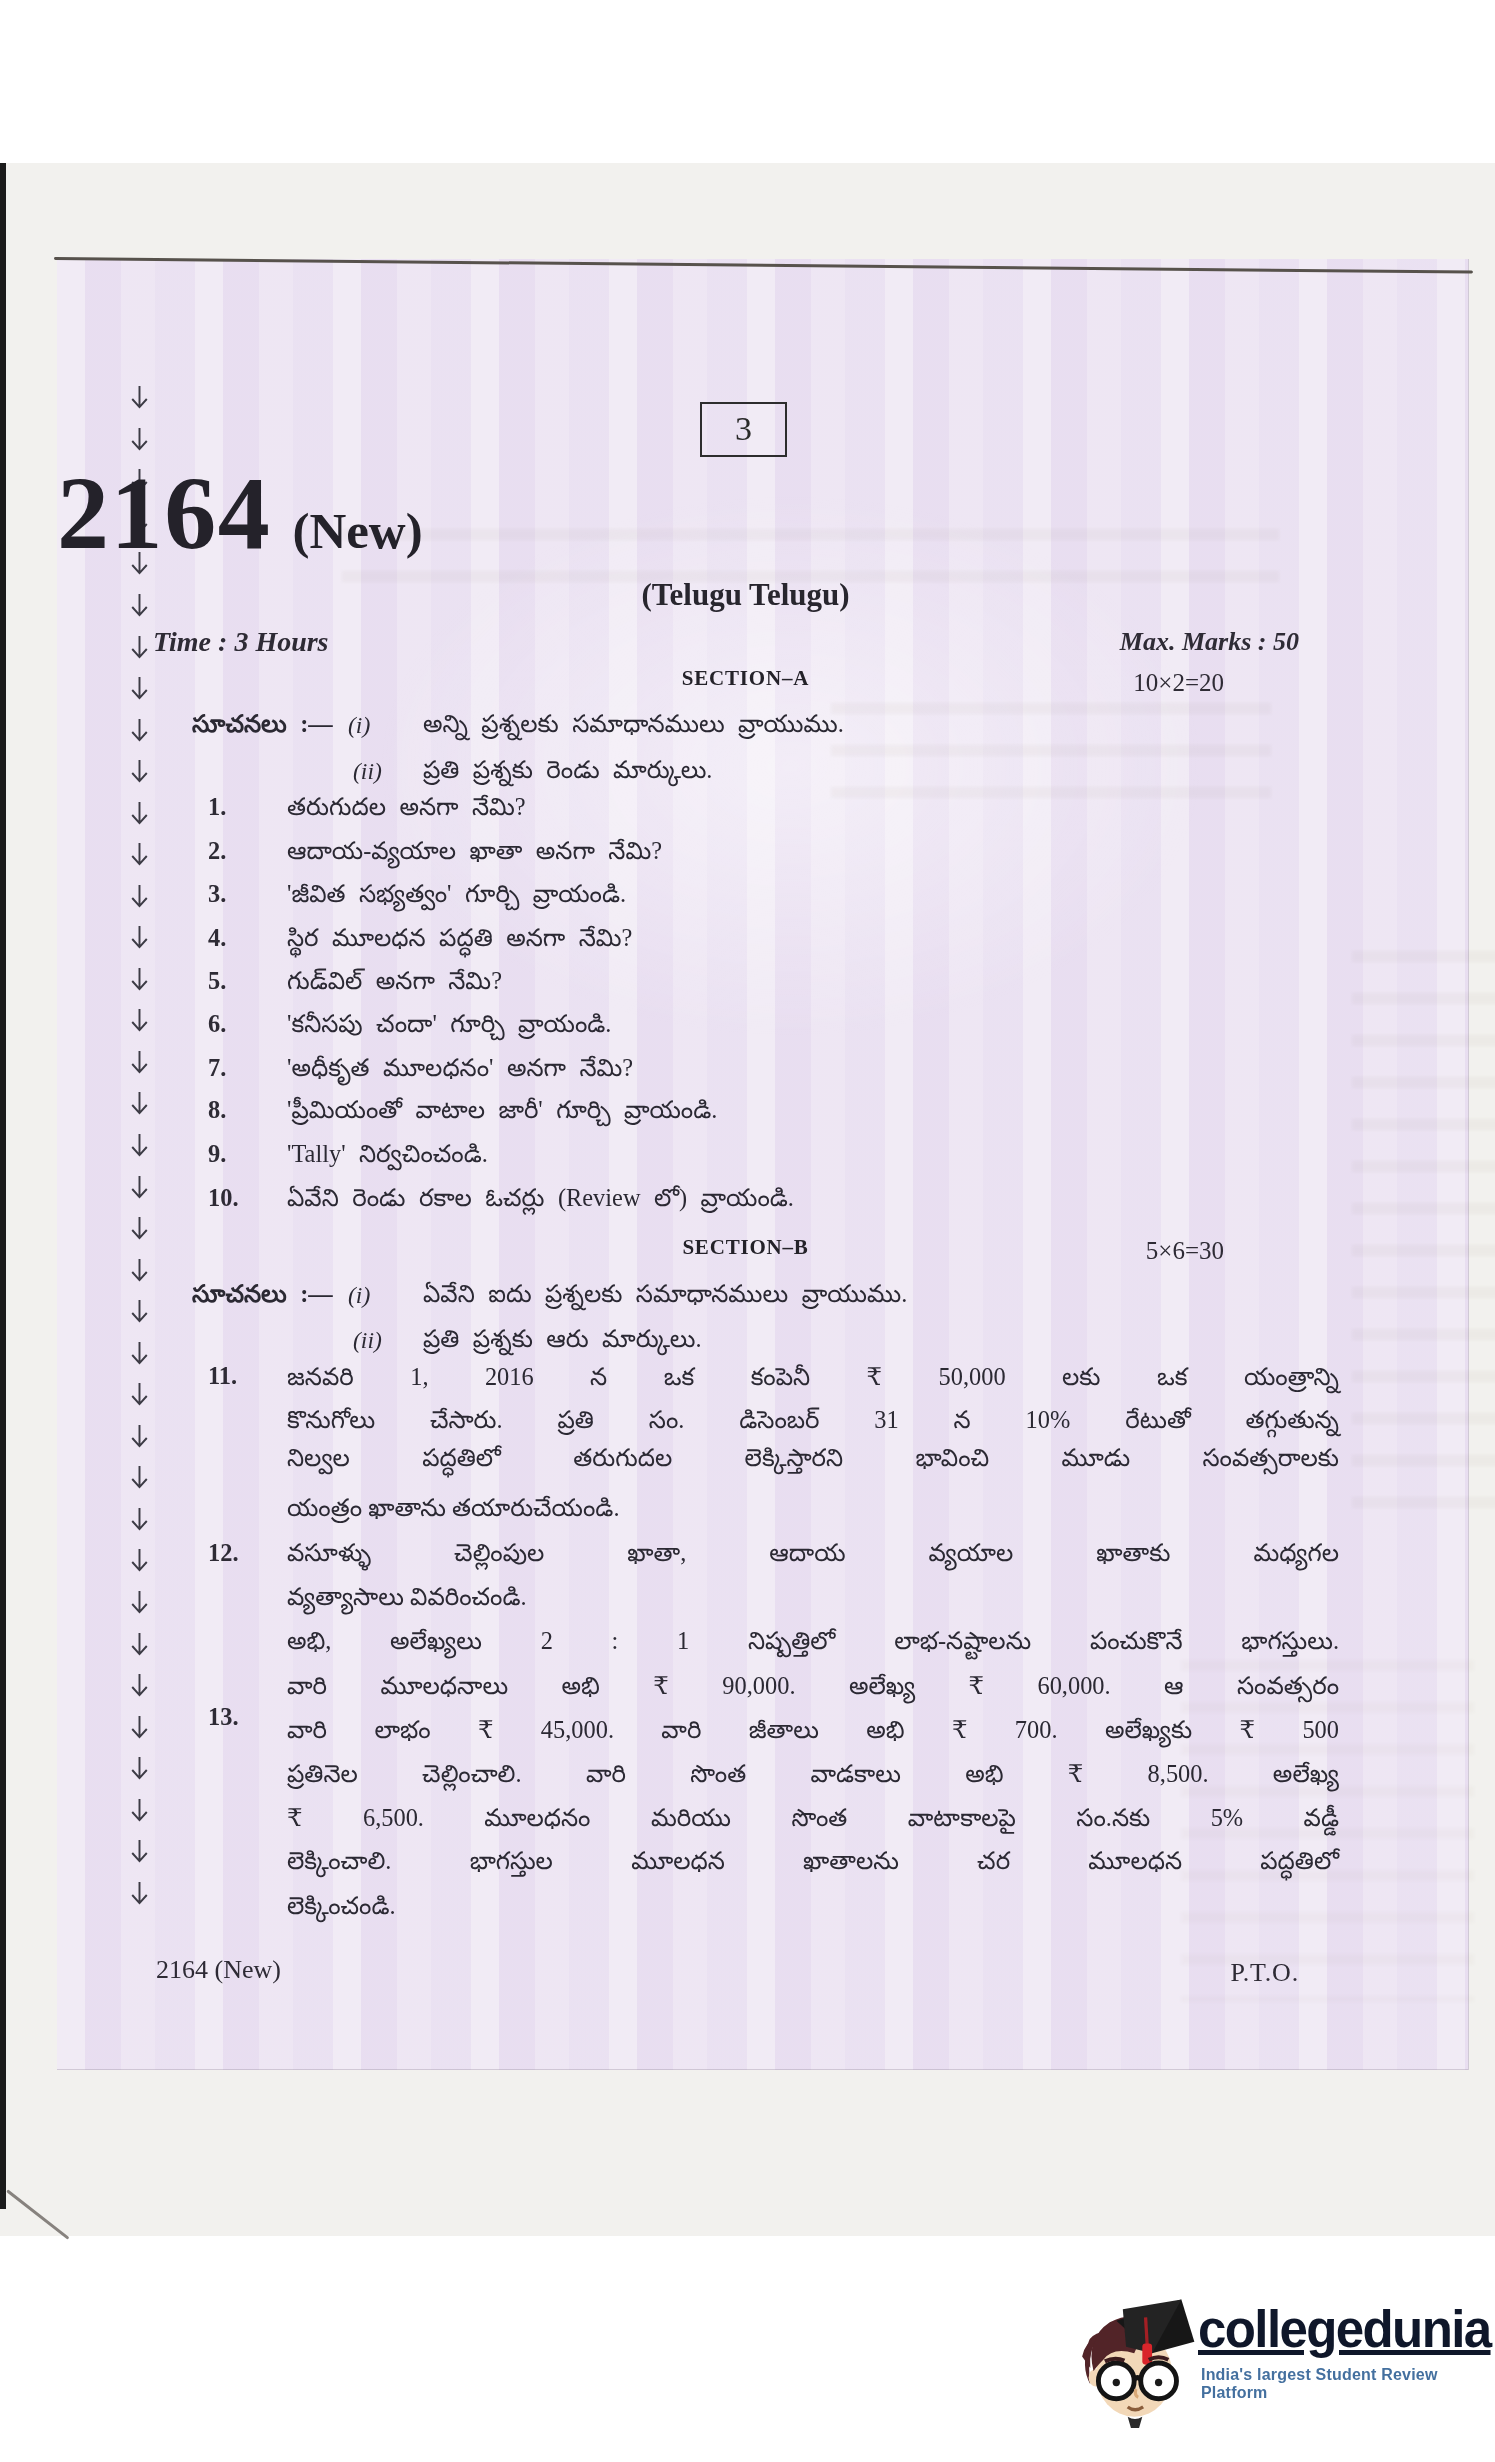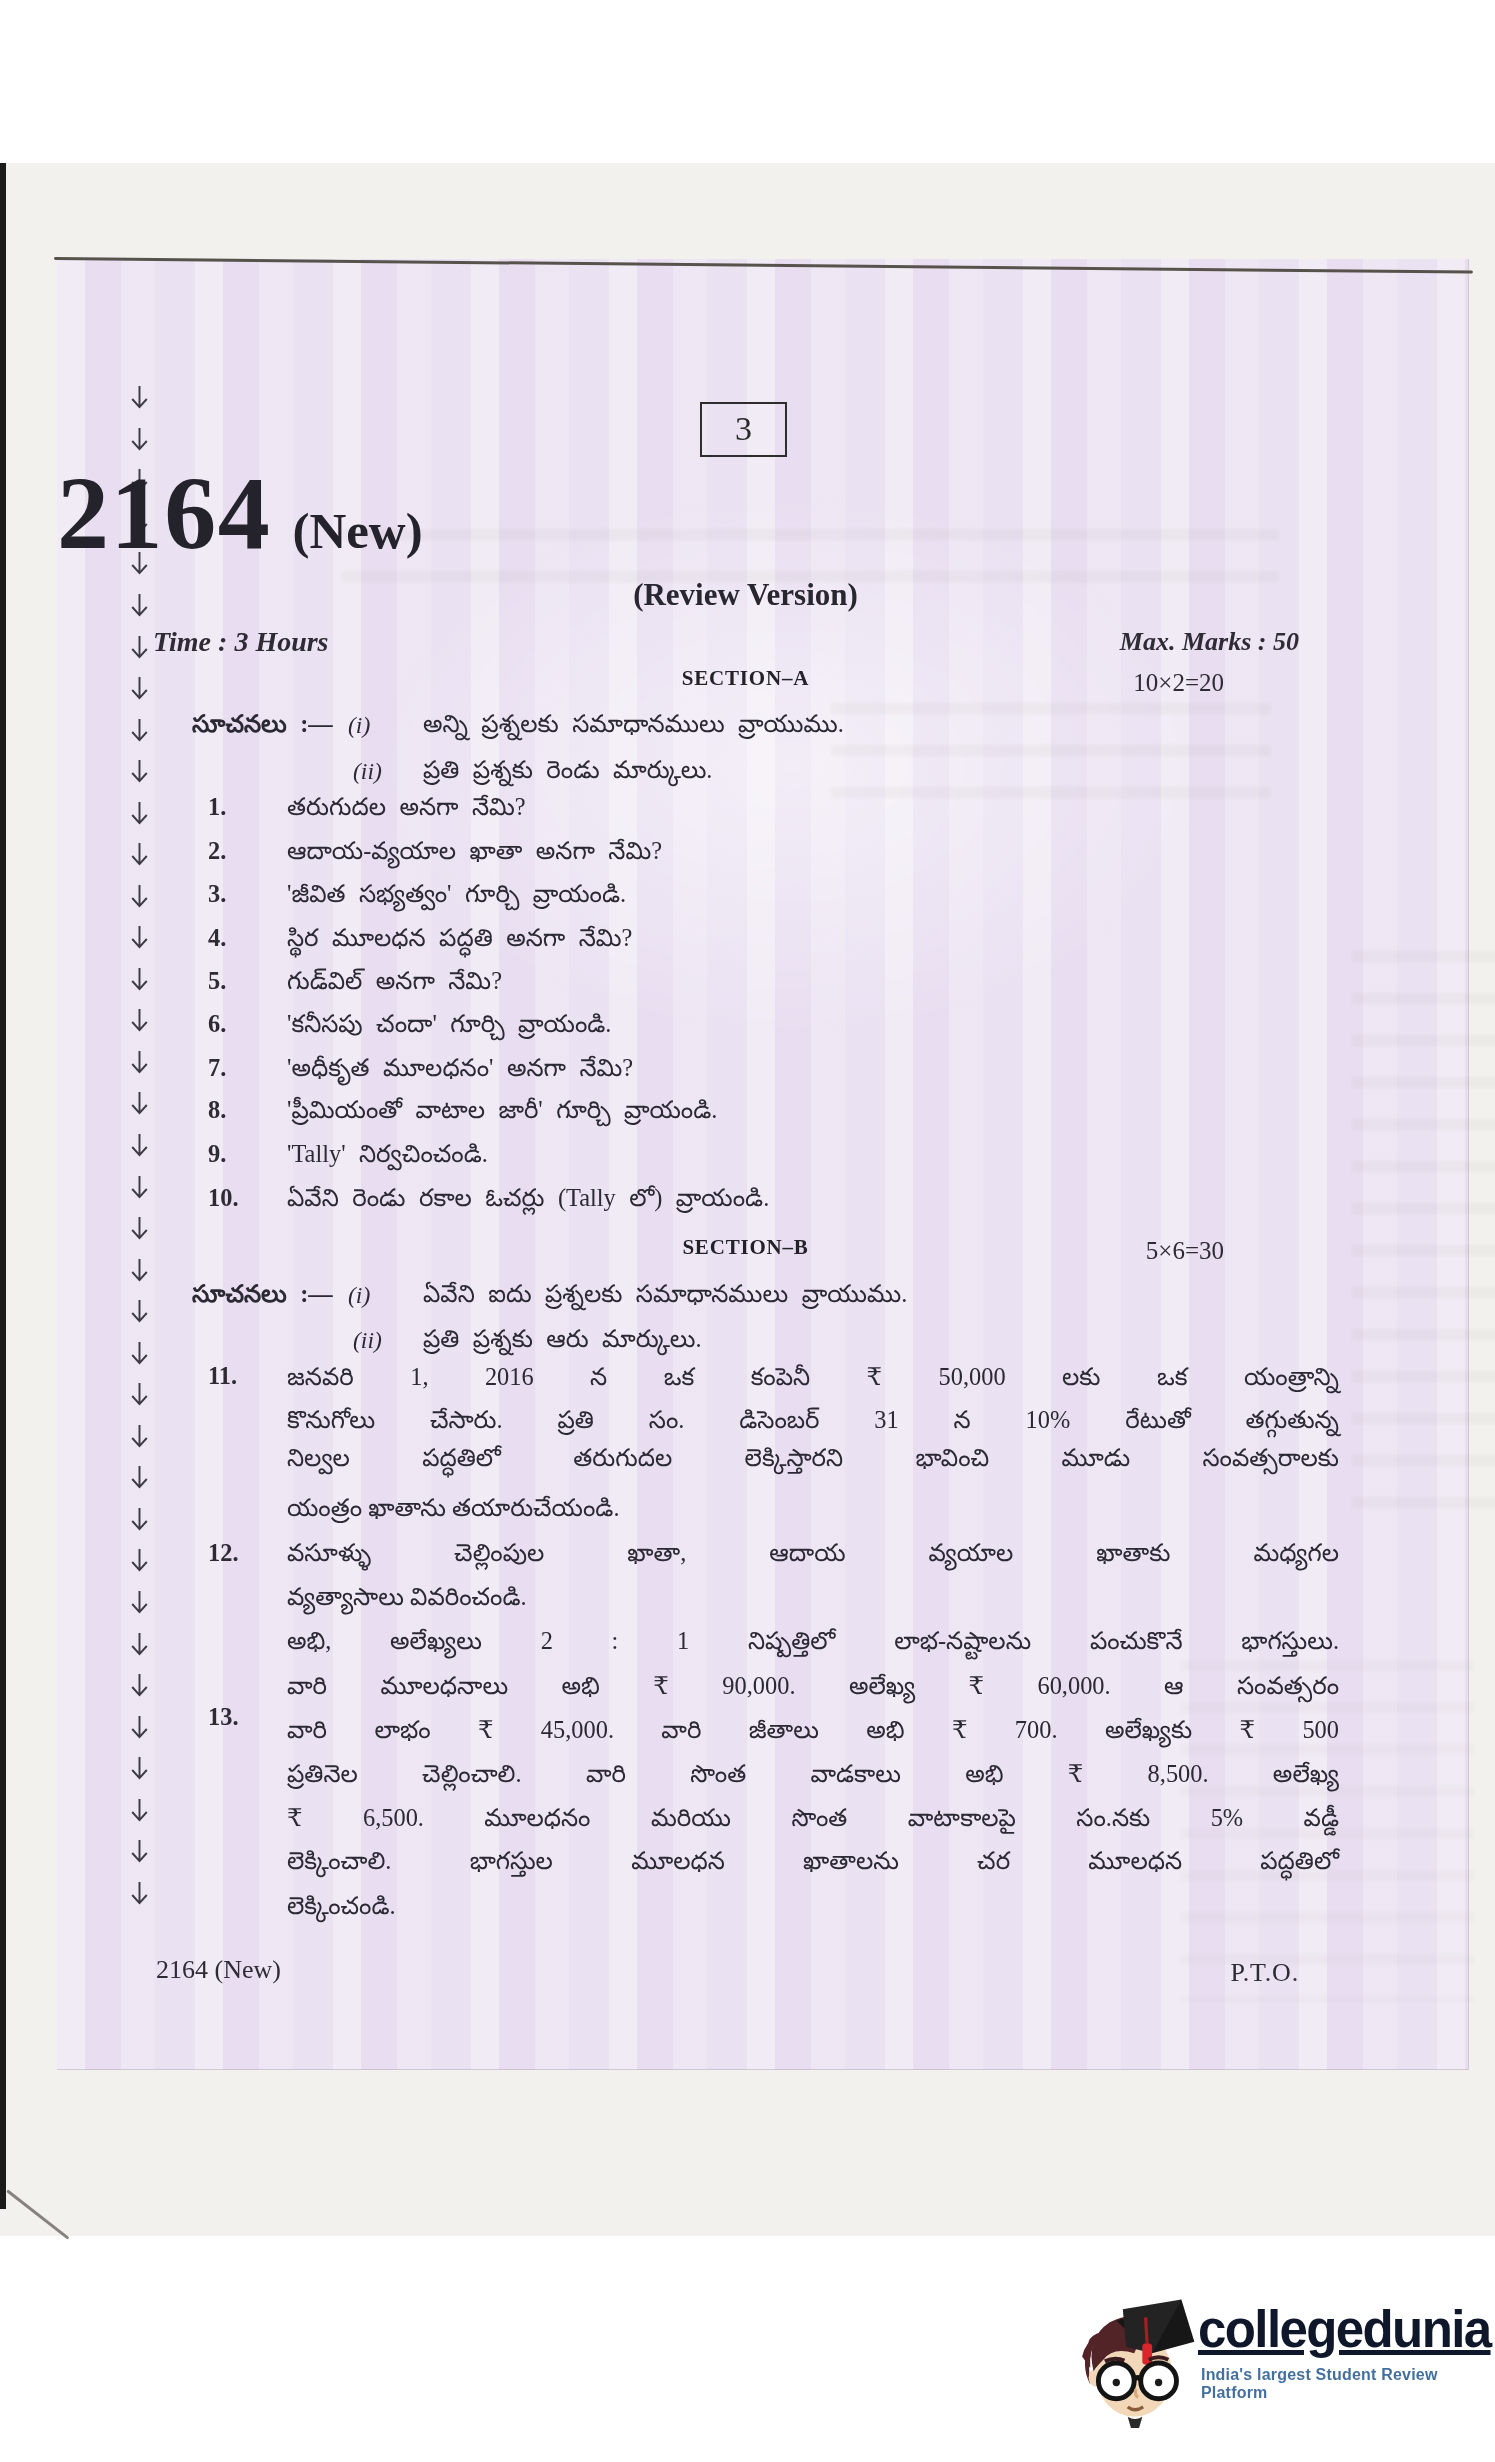--- a/index.html
+++ b/index.html
@@ -271,21 +271,21 @@
 
     <div class="pagebox">
       <span>3</span>
     </div>
 
     <div class="head-line">
       <span class="head-code">2164</span>
       <span class="head-suffix">(New)</span>
     </div>
 
-    <div class="abs centered version">(Review Version)</div>
+    <div class="abs centered version">(Telugu Telugu)</div>
 
     <div class="abs time">Time : 3 Hours</div>
     <div class="abs maxmarks">Max. Marks : 50</div>
 
     <div class="abs centered sec-title">SECTION–A</div>
     <div class="abs sec-marks marks-a">10×2=20</div>
 
     <div class="abs tel" style="left:135px;top:451px;">
       <span class="instr-label">సూచనలు :—</span>
       <span class="inum" style="position:absolute;left:156px;top:1.6px;">(i)</span>
@@ -309,21 +309,21 @@
         <span class="q-text tel abs" style="top: 708px;">గుడ్‌విల్ అనగా నేమి?</span>
         <span class="q-no" style="top: 751px;">6.</span>
         <span class="q-text tel abs" style="top: 751px;">'కనీసపు చందా' గూర్చి వ్రాయండి.</span>
         <span class="q-no" style="top: 795px;">7.</span>
         <span class="q-text tel abs" style="top: 795px;">'అధీకృత మూలధనం' అనగా నేమి?</span>
         <span class="q-no" style="top: 837px;">8.</span>
         <span class="q-text tel abs" style="top: 837px;">'ప్రీమియంతో వాటాల జారీ' గూర్చి వ్రాయండి.</span>
         <span class="q-no" style="top: 881px;">9.</span>
         <span class="q-text tel abs" style="top: 881px;">'Tally' నిర్వచించండి.</span>
         <span class="q-no" style="top: 925px;">10.</span>
-        <span class="q-text tel abs" style="top: 925px;">ఏవేని రెండు రకాల ఓచర్లు (Tally లో) వ్రాయండి.</span>
+        <span class="q-text tel abs" style="top: 925px;">ఏవేని రెండు రకాల ఓచర్లు (Review లో) వ్రాయండి.</span>
       </div>
 
     <div class="abs centered sec-title sec-title-b">SECTION–B</div>
     <div class="abs sec-marks marks-b">5×6=30</div>
 
     <div class="abs tel" style="left:135px;top:1021px;">
       <span class="instr-label">సూచనలు :—</span>
       <span class="inum" style="position:absolute;left:156px;top:1.6px;">(i)</span>
       <span style="position:absolute;left:231px;top:0;">ఏవేని ఐదు ప్రశ్నలకు సమాధానములు వ్రాయుము.</span>
     </div>

